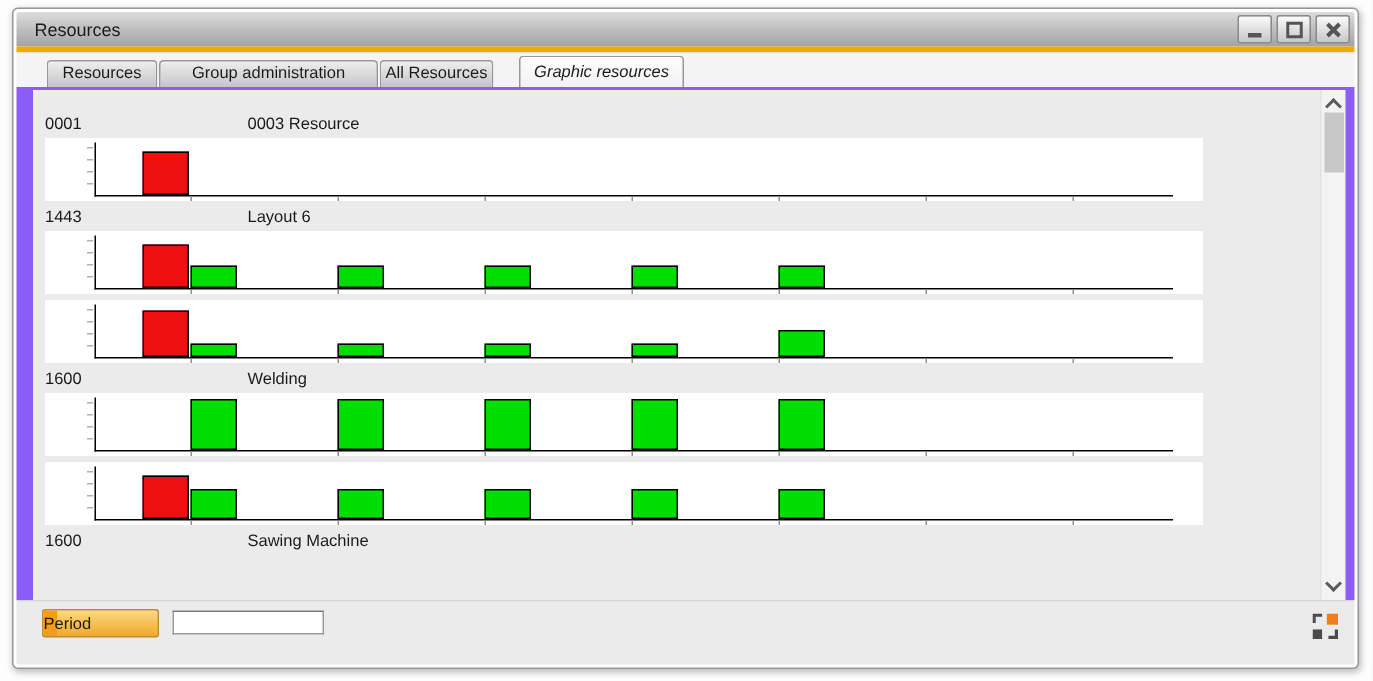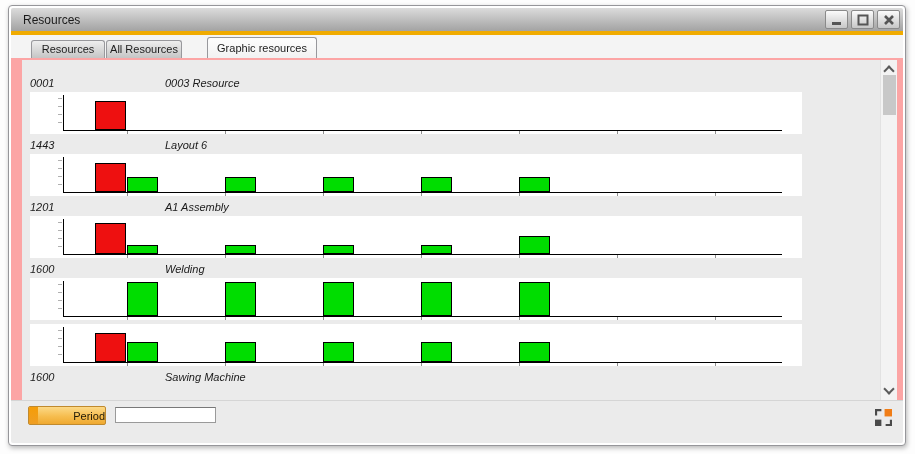--- a/index.html
+++ b/index.html
@@ -18,24 +18,24 @@
     background:linear-gradient(#fbfbfb,#c7c7c7);display:flex;align-items:center;justify-content:center;cursor:default;}
 
   
   .goldbar{height:4px;flex:0 0 4px;}
 
   
   .tabstrip{height:23px;flex:0 0 23px;background:#f4f4f4;display:flex;align-items:flex-end;padding-left:20px;}
   .tab{height:18px;line-height:17px;text-align:center;font-size:11px;color:#1c1c1c;
     background:linear-gradient(#eeeeee,#c5c5c5);border:1px solid #98989c;border-bottom:none;
     border-radius:3px 3px 0 0;margin-right:1px;cursor:default;}
-  .tab.active{height:21px;line-height:20px;background:linear-gradient(#fdfdfd,#f2f2f2);margin-left:24px;}
-
-  
-  .content{height:342px;flex:0 0 342px;background:#fca5a5;position:relative;font-style:italic;}
+  .tab.active{height:21px;line-height:20px;background:linear-gradient(#fdfdfd,#f2f2f2);margin-left:16px;font-style:italic;}
+
+  
+  .content{height:342px;flex:0 0 342px;background:#8b5cf6;position:relative;}
   .panel{position:absolute;left:11px;top:2px;width:858px;bottom:0;background:#ebebeb;
     overflow:hidden;padding:16px 0 0 8px;}
   .row-label{height:16px;font-size:11px;color:#1a1a1a;position:relative;}
   .row-label .code{position:absolute;left:0;top:1px;}
   .row-label .name{position:absolute;left:135px;top:1px;}
   .strip{position:relative;width:772px;height:42px;background:#fff;margin-bottom:4px;}
   .yaxis{position:absolute;left:33px;top:3px;width:1px;height:36px;background:#000;}
   .xaxis{position:absolute;left:33px;bottom:3px;width:719px;height:1px;background:#000;}
   .ytick{position:absolute;left:28px;width:4px;height:1px;background:#b0b0b0;}
   .xtick{position:absolute;bottom:0;width:1px;height:3px;background:#8f8f8f;}
@@ -46,21 +46,21 @@
     border-left:1px solid #e2e2e2;}
   .chev{position:absolute;left:4px;width:8px;height:8px;border-left:2px solid #5b5b5b;border-top:2px solid #5b5b5b;}
   .chev.up{top:7px;transform:rotate(45deg);}
   .chev.down{bottom:7px;transform:rotate(225deg);}
   .thumb{position:absolute;left:2px;top:15px;width:13px;height:40px;background:#c8c8c8;}
 
   
   .bottombar{flex:1;background:#ebebeb;border-top:1px solid #d5d5d5;position:relative;border-radius:0 0 2px 2px;}
   .period-btn{position:absolute;left:17px;top:5px;width:78px;height:19px;border:1px solid #c08a2e;border-radius:2px;
     background:linear-gradient(#fcd987,#f6bd4f 55%,#efa930);font-size:11px;color:#201a08;
-    display:flex;align-items:center;justify-content:flex-end;cursor:default;overflow:hidden;}
+    display:flex;align-items:center;justify-content:flex-start;cursor:default;overflow:hidden;}
   .period-btn::before{content:'';position:absolute;left:0;top:0;bottom:0;width:9px;
     background:linear-gradient(#f59d08,#ef9e23);}
   .period-btn span{position:relative;}
   .period-input{position:absolute;left:104px;top:6px;width:101px;height:16px;border:1px solid #9a9a9a;
     border-top-color:#787878;background:#fff;font-size:11px;padding:0 3px;font-family:"Liberation Sans",sans-serif;}
   .resize-icon{position:absolute;right:11px;top:8px;width:17px;height:17px;cursor:default;}
 </style>
 </head>
 <body>
 
@@ -82,20 +82,21 @@
       <svg width="12" height="12">
           <path d="M2 2 L10 10 M10 2 L2 10" stroke="#555" stroke-width="2.6"></path>
         </svg>
     </span>
   </div>
 
   <div class="goldbar" style="background: rgb(240, 171, 0);"></div>
 
   <div class="tabstrip">
     <div class="tab" style="width:74px">Resources</div>
+    <div class="tab" style="width:146px">Group administration</div>
     <div class="tab" style="width:76px">All Resources</div>
     <div class="tab active" style="width:110px">Graphic resources</div>
   </div>
 
   <div class="content">
     <div class="panel">
         <div class="row-label">
           <span class="code">0001</span>
           <span class="name">0003 Resource</span>
         </div>
@@ -132,24 +133,20 @@
           <div class="xtick" style="left:391px"></div>
           <div class="xtick" style="left:489px"></div>
           <div class="xtick" style="left:587px"></div>
           <div class="xtick" style="left:685px"></div>
           <div class="bar" style="left: 65px; height: 29px; background: rgb(238, 16, 16);"></div>
           <div class="bar" style="left: 97px; height: 15px; background: rgb(0, 221, 0);"></div>
           <div class="bar" style="left: 195px; height: 15px; background: rgb(0, 221, 0);"></div>
           <div class="bar" style="left: 293px; height: 15px; background: rgb(0, 221, 0);"></div>
           <div class="bar" style="left: 391px; height: 15px; background: rgb(0, 221, 0);"></div>
           <div class="bar" style="left: 489px; height: 15px; background: rgb(0, 221, 0);"></div>
-        </div>
-        <div class="row-label">
-          <span class="code">1201</span>
-          <span class="name">A1 Assembly</span>
         </div>
         <div class="strip">
           <div class="yaxis"></div>
           <div class="xaxis"></div>
           <div class="ytick" style="top:6px"></div>
           <div class="ytick" style="top:14px"></div>
           <div class="ytick" style="top:22px"></div>
           <div class="ytick" style="top:30px"></div>
           <div class="xtick" style="left:97px"></div>
           <div class="xtick" style="left:195px"></div>

